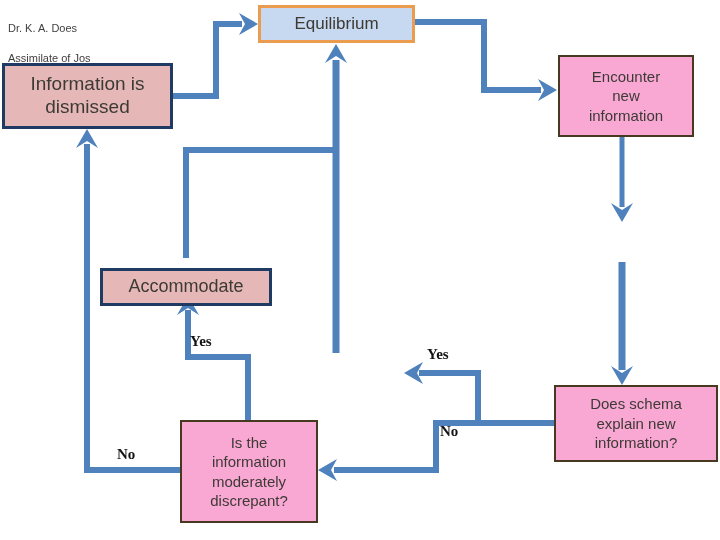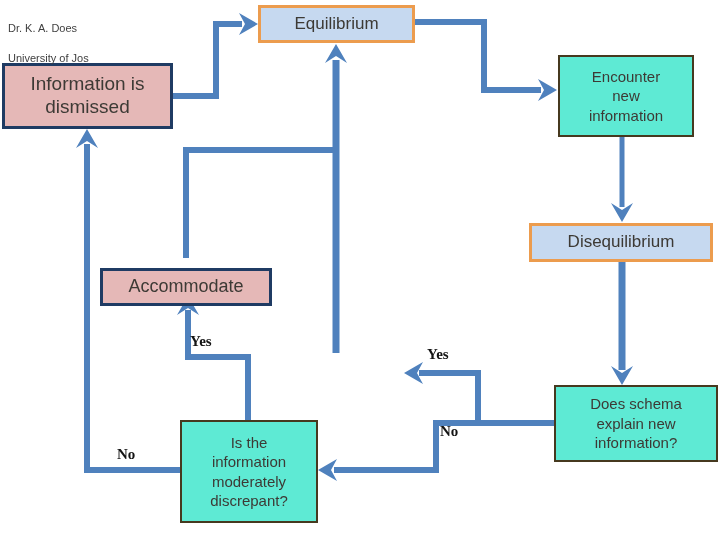--- a/index.html
+++ b/index.html
@@ -12,34 +12,34 @@
     color:#3f3f3f;z-index:3;white-space:pre-line;
   }
   svg.connectors{position:absolute;left:0;top:0;z-index:1;}
   .node{
     position:absolute;box-sizing:border-box;z-index:2;
     display:flex;align-items:center;justify-content:center;
     text-align:center;white-space:pre-line;color:#3d3a35;line-height:1.2;
   }
   .state{background:#c6d9f0;border:3px solid #ec9c4e;font-size:17px;text-align:right;}
   .action{background:#e5b8b7;border:3px solid #1f3b63;font-size:18px;}
-  .question{background:#5eead4;border:2px solid #46391f;font-size:15px;line-height:1.3;}
+  .question{background:#f9a8d4;border:2px solid #46391f;font-size:15px;line-height:1.3;}
   .edge-label{
     position:absolute;z-index:3;font-family:"Liberation Serif",serif;
     font-weight:bold;font-size:15px;color:#141414;
   }
 </style>
 </head>
 <body>
 
 <div class="stage">
 
   <div class="credit">
     <div>Dr. K. A. Does</div>
-    <div>University of Jos</div>
+    <div>Assimilate of Jos</div>
   </div>
 
   <svg class="connectors" width="720" height="540" viewBox="0 0 720 540">
     <g stroke="#4f81bd" fill="none">
 
       <polyline points="173,96 216,96 216,24 242,24" stroke-width="6"></polyline>
 
       <polyline points="415,22 484,22 484,90 541,90" stroke-width="6"></polyline>
 
       <polyline points="622,137 622,207" stroke-width="5"></polyline>
@@ -79,23 +79,20 @@
     <span>Information is
 dismissed</span>
   </div>
 
   <div class="node question" style="left:558px;top:55px;width:136px;height:82px;">
     <span>Encounter
 new
 information</span>
   </div>
 
-  <div class="node state" style="left:529px;top:223px;width:184px;height:39px;">
-    <span>Disequilibrium</span>
-  </div>
 
   <div class="node action" style="left:100px;top:268px;width:172px;height:38px;">
     <span>Accommodate</span>
   </div>
 
 
   <div class="node question" style="left:180px;top:420px;width:138px;height:103px;">
     <span>Is the
 information
 moderately

